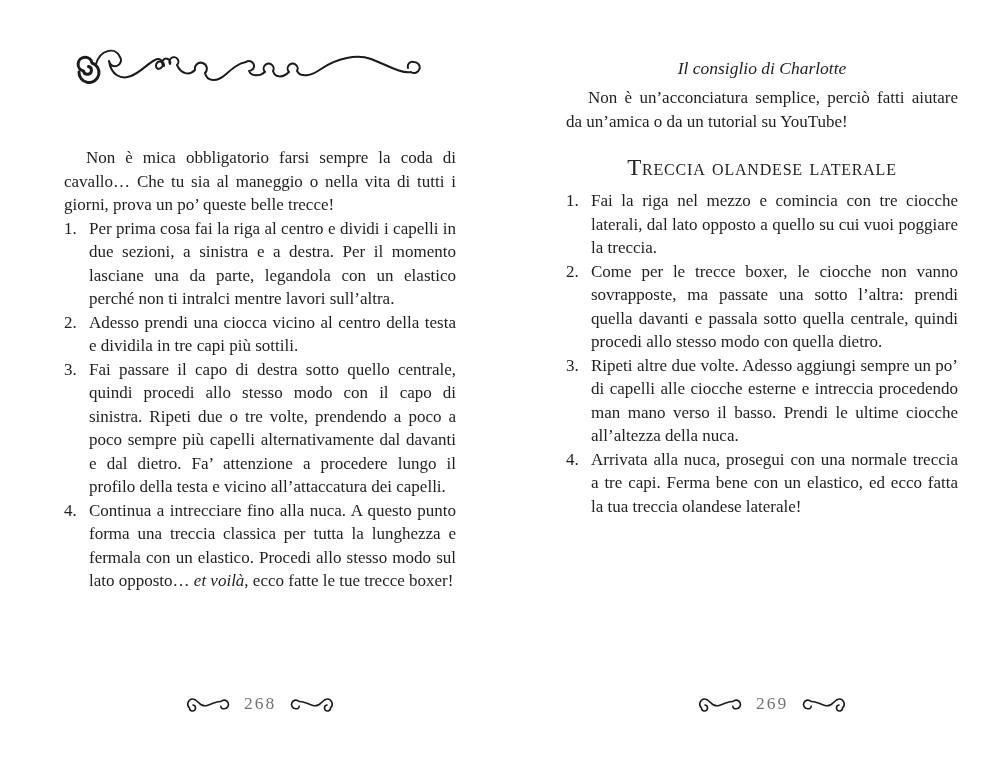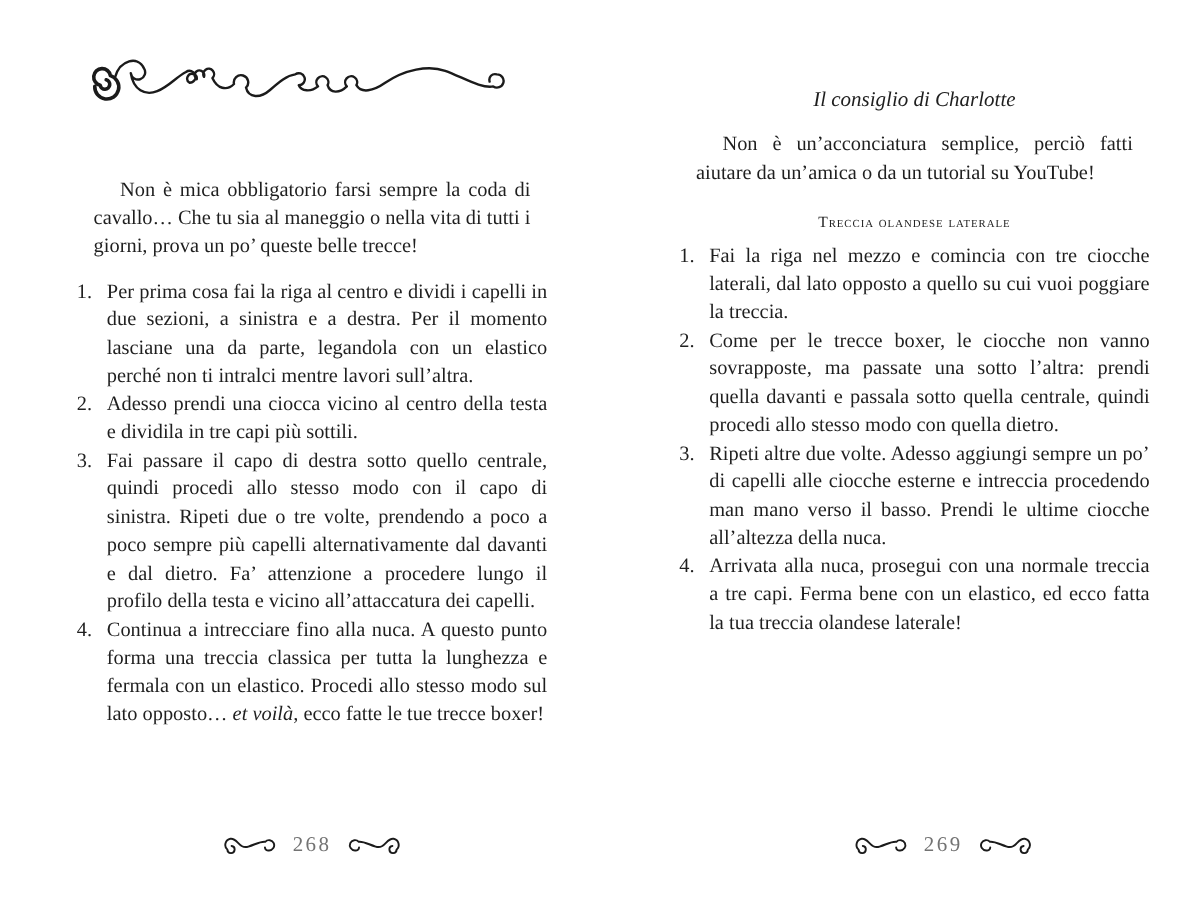--- a/index.html
+++ b/index.html
@@ -23,50 +23,50 @@
     font-weight: 700;
     font-size: 43px;
     line-height: 46px;
     letter-spacing: -1px;
     transform: scaleX(0.56);
     color: #141414;
     white-space: nowrap;
   }
   .flourish { display: block; width: 374px; height: 52px; margin: 0; }
 
-  p { margin: 14px; }
+  p { margin: 0; }
   .body-text { font-size: 17px; line-height: 23.5px; text-align: justify; }
   .intro { margin-top: 50px; text-indent: 22px; }
 
   .shead {
     text-align: center;
     font-weight: 400;
     font-variant: small-caps;
-    font-size: 13px;
+    font-size: 23px;
     letter-spacing: 0.8px;
     color: #222;
     margin: 16px 0 6px 0;
   }
   .col.right .shead { margin: 22px 0 8px 0; }
 
   .steps { }
   .step { display: flex; font-size: 17px; line-height: 23.5px; }
   .step .num { flex: 0 0 25px; }
   .step .txt { flex: 1; text-align: justify; }
   .em { font-style: italic; }
 
   .tip-h { text-align: center; font-style: italic; font-size: 17.5px; line-height: 24px; }
   .tip-p { margin-top: 6px; text-indent: 22px; }
 
   .footer {
     position: absolute; top: 692px; width: 392px;
     display: flex; align-items: center; justify-content: center; gap: 5px;
   }
   .footer.fl { left: 64px; }
-  .footer.fr { left: 590px; }
+  .footer.fr { left: 576px; }
   .pnum {
     font-size: 17.5px; color: #737373; letter-spacing: 2px; padding: 0 3px;
   }
   .orn { width: 52px; height: 22px; }
   .orn.mir { transform: scaleX(-1); }
   svg path { fill: none; stroke: #1b1b1b; stroke-linecap: round; stroke-linejoin: round; }
 </style>
 </head>
 <body>
 

